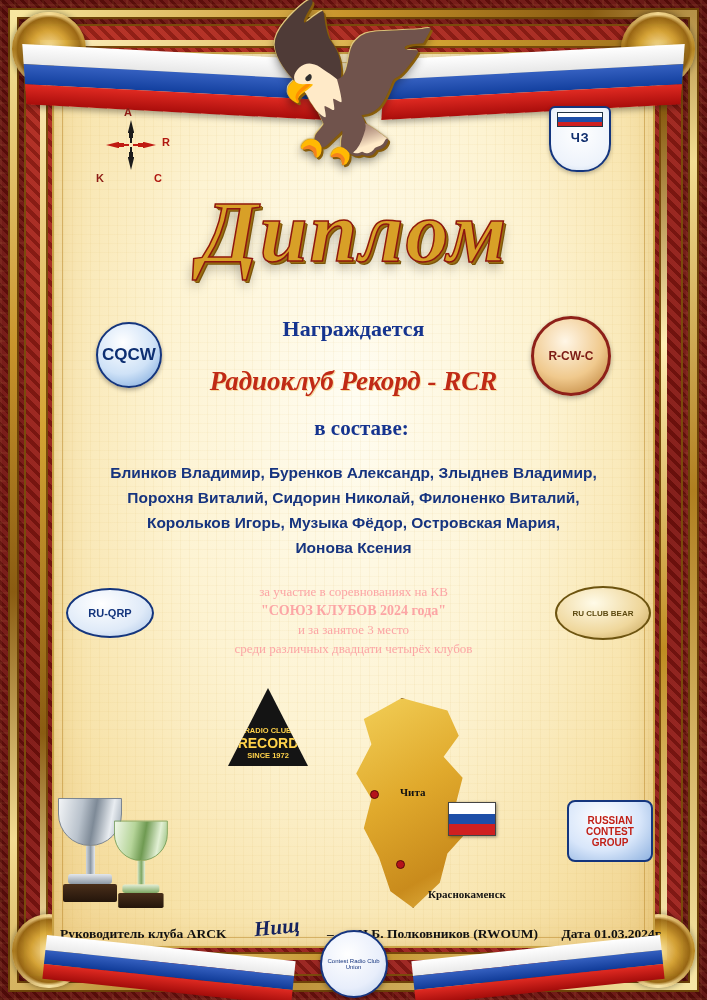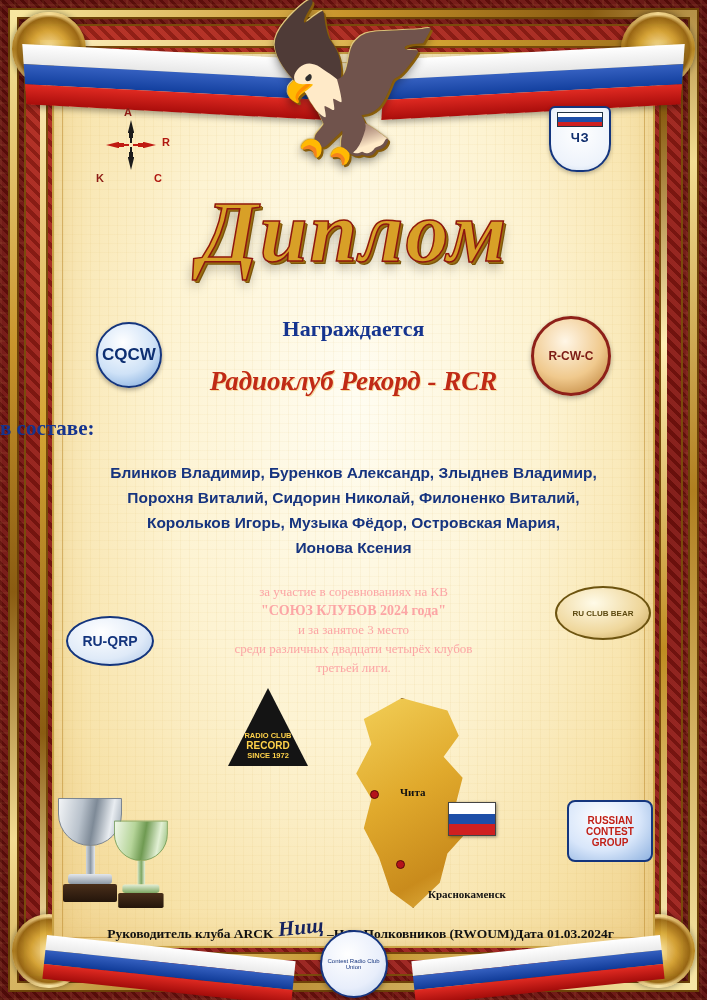--- a/index.html
+++ b/index.html
@@ -224,25 +224,26 @@
     font-style: italic;
     color: #c02a16;
     z-index: 6;
     text-shadow: 1px 1px 0 #f6d9a0;
     font-family: "Liberation Serif", serif;
   }
 
   .composition {
     position: absolute;
     left: 0; right: 0; top: 416px;
-    text-align: left;
+    text-align: center;
     font-size: 21px;
     font-weight: bold;
     color: #15348f;
     z-index: 6;
+    padding-left: 16px;
   }
 
   .members {
     position: absolute;
     left: 70px; right: 70px; top: 460px;
     text-align: center;
     font-size: 15.5px;
     line-height: 25px;
     font-weight: bold;
     color: #16347f;
@@ -266,21 +267,21 @@
   .signature-line {
     position: absolute;
     left: 60px; right: 46px; bottom: 58px;
     z-index: 8;
     font-family: "Liberation Serif", serif;
     font-size: 13.5px;
     font-weight: bold;
     color: #111;
     display: flex;
     align-items: flex-end;
-    justify-content: center;
+    justify-content: space-between;
     white-space: nowrap;
   }
   .sig-script {
     font-family: "Liberation Serif", serif;
     font-style: italic;
     font-size: 21px;
     color: #15225e;
     transform: rotate(-6deg);
     margin: 0 4px 2px 4px;
   }
@@ -336,26 +337,26 @@
     width: 74px; height: 74px; z-index: 7;
     border-radius: 50%;
     background: radial-gradient(circle at 42% 30%, #fff6e6, #f0c98d 55%, #b5762c);
     border: 3px solid #8e2019;
     color: #7c1b14; font-weight: bold; font-size: 12px;
     display: flex; align-items: center; justify-content: center;
     font-family: "Liberation Sans", sans-serif;
     box-shadow: 0 2px 5px rgba(0,0,0,.3);
   }
   .rucqp {
-    position: absolute; left: 66px; top: 616px;
+    position: absolute; left: 66px; top: 588px;
     width: 84px; height: 46px; z-index: 7;
     border-radius: 50%;
     background: radial-gradient(ellipse at 40% 30%, #fff, #dfeaf8 60%, #a9c4e6);
     border: 2px solid #14357d;
-    color: #14357d; font-weight: bold; font-size: 14px;
+    color: #14357d; font-weight: bold; font-size: 11px;
     display: flex; align-items: center; justify-content: center;
     font-family: "Liberation Sans", sans-serif;
   }
   .bear {
     position: absolute; right: 56px; top: 586px;
     width: 92px; height: 50px; z-index: 7;
     border-radius: 50%;
     background: radial-gradient(ellipse at 40% 30%, #fffbe8, #efd79c 60%, #c2a055);
     border: 2px solid #6d5410;
     color: #5d4a10; font-weight: bold; font-size: 8px;
@@ -369,21 +370,21 @@
     clip-path: polygon(50% 0%, 100% 100%, 0% 100%);
     color: #ffd24a;
     font-family: "Liberation Sans", sans-serif;
     font-size: 7.5px;
     font-weight: bold;
     text-align: center;
     display: flex; flex-direction: column; align-items: center; justify-content: flex-end;
     padding-bottom: 6px;
     box-sizing: border-box;
   }
-  .record-logo .rec { font-size: 10px; color:#ffd24a; }
+  .record-logo .rec { font-size: 14px; color:#ffd24a; }
   .radiosvyaz {
     position: absolute; left: 156px; bottom: 120px;
     width: 76px; height: 76px; z-index: 8;
     border-radius: 50%;
     background: radial-gradient(circle at 40% 30%, #ffffff, #cfe0f6 55%, #4f7fc6);
     border: 2px solid #15357e;
     color: #15357e; font-weight: bold;
     display: flex; flex-direction: column; align-items: center; justify-content: center;
     font-family: "Liberation Sans", sans-serif;
     box-shadow: 0 2px 5px rgba(0,0,0,.3);
@@ -541,21 +542,20 @@
     <div>Порохня Виталий, Сидорин Николай, Филоненко Виталий,</div>
     <div>Корольков Игорь, Музыка Фёдор, Островская Мария,</div>
     <div>Ионова Ксения</div>
   </div>
 
   <div class="reason">
     <div>за участие в соревнованиях на КВ</div>
     <div class="strong">"СОЮЗ КЛУБОВ 2024  года"</div>
     <div>и за занятое 3 место</div>
     <div>среди различных двадцати четырёх клубов</div>
-    <div>третьей лиги.</div>
   </div>
 
   <div class="cqcw">CQCW</div>
   <div class="rcwc">R-CW-C</div>
   <div class="rucqp">RU-QRP</div>
   <div class="bear">RU CLUB BEAR</div>
 
   <div class="record-logo">
     <div>RADIO CLUB</div>
     <div class="rec">RECORD</div>

